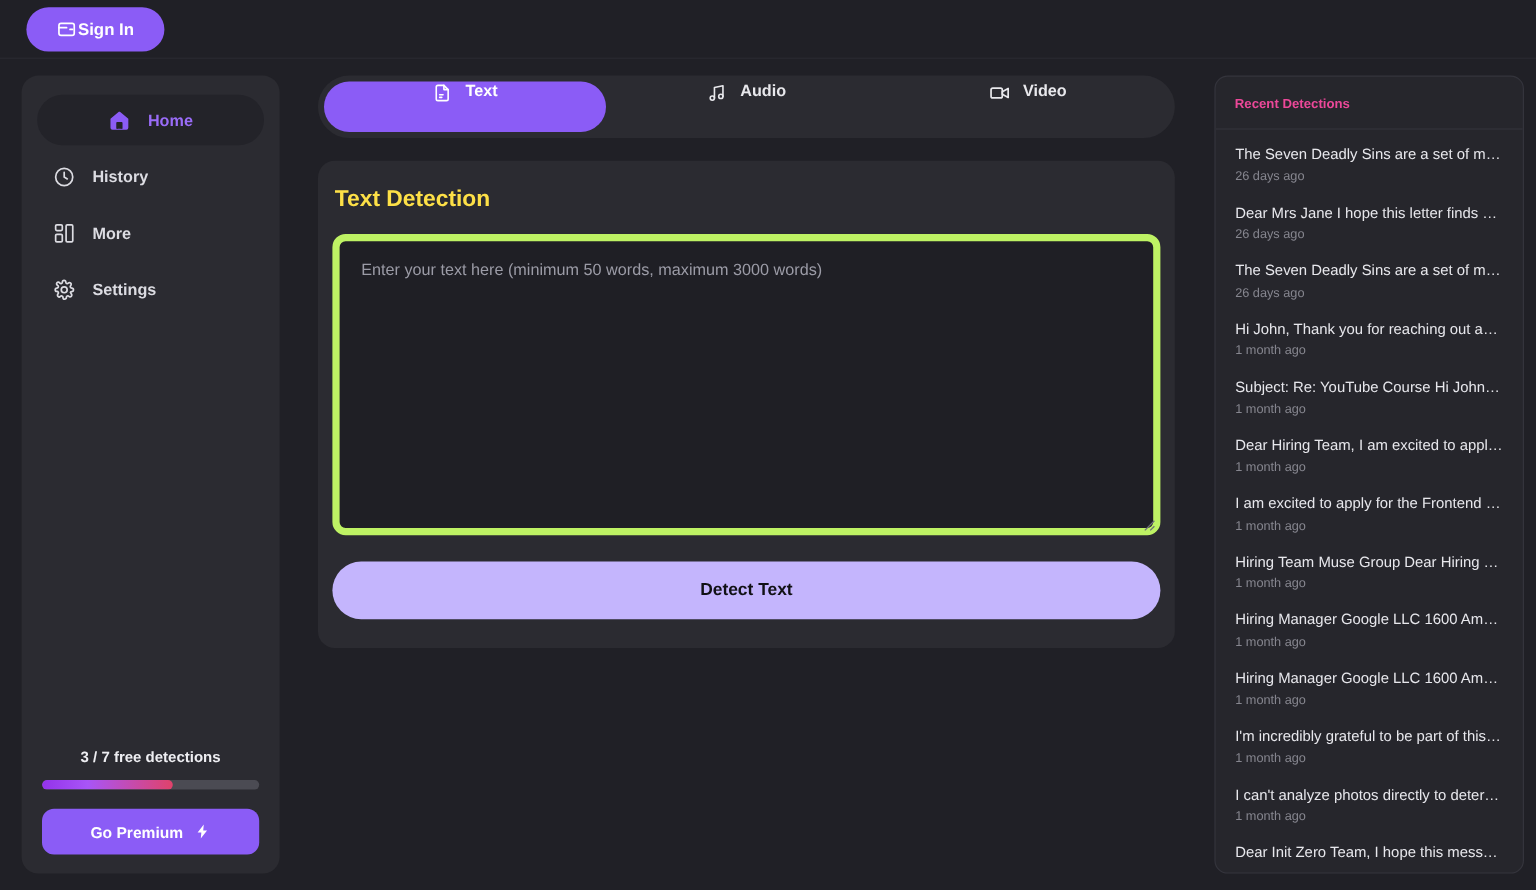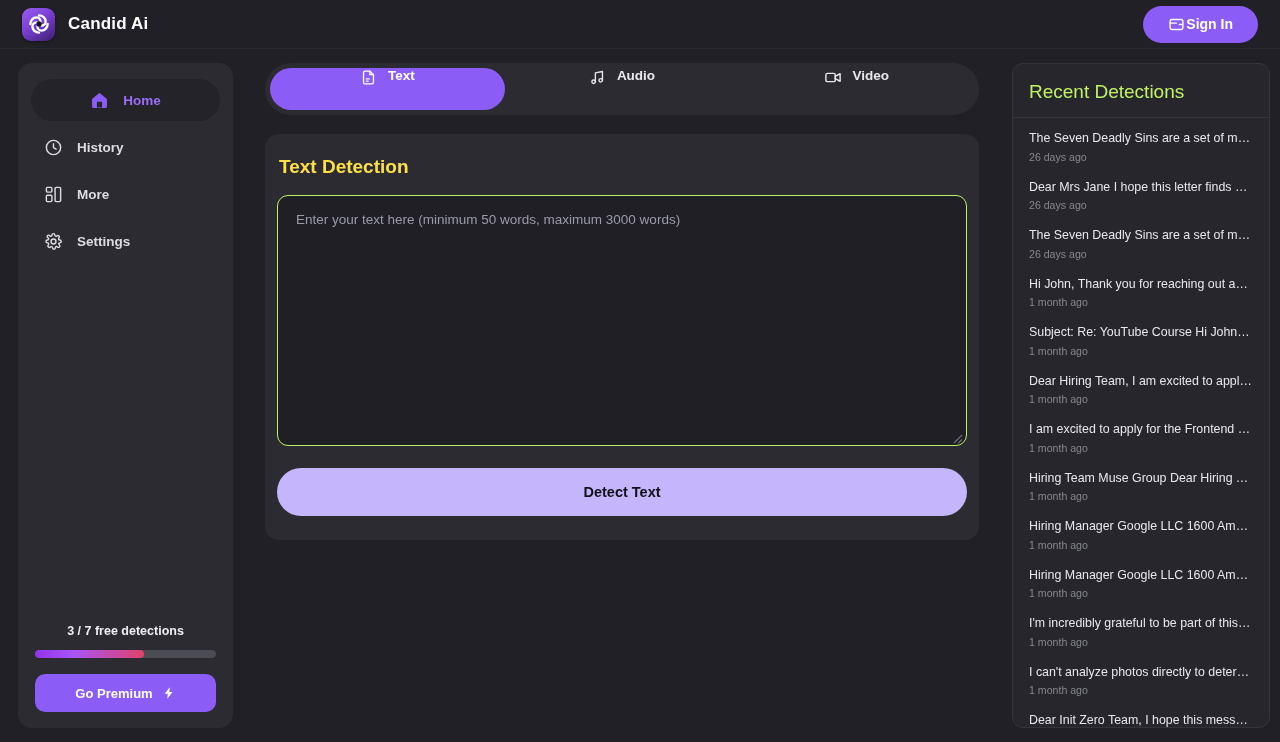--- a/index.html
+++ b/index.html
@@ -241,21 +241,21 @@
     color: #fde047;
     margin: 0 0 17px 2px;
   }
 
   .textarea-wrap { position: relative; }
 
   textarea.text-input {
     width: 100%;
     height: 251px;
     background: #1f1f25;
-    border: 1px solid #bef264;
+    border: 6px solid #bef264;
     border-radius: 11px;
     color: #e6e6ea;
     font-family: "Liberation Sans", sans-serif;
     font-size: 13.5px;
     padding: 16px 18px;
     resize: none;
     outline: none;
     display: block;
   }
 
@@ -292,23 +292,23 @@
     min-width: 258px;
     background: #26262c;
     border: 1px solid #34343c;
     border-radius: 11px;
     display: flex;
     flex-direction: column;
     overflow: hidden;
   }
 
   .recent-title {
-    font-size: 19px;
-    font-weight: normal;
-    color: #bef264;
+    font-size: 11px;
+    font-weight: bold;
+    color: #ec4899;
     padding: 17px 16px 14px 16px;
     border-bottom: 1px solid #33333b;
   }
 
   .recent-list {
     flex: 1;
     overflow-y: auto;
     padding: 4px 0 6px 0;
   }
 
@@ -335,32 +335,20 @@
     font-size: 10.6px;
     color: #86868f;
   }
 </style>
 </head>
 <body>
 
 <div class="app">
 
   <header class="header">
-    <div class="brand">
-      <span class="logo-mark">
-        <svg width="22" height="22" viewBox="0 0 24 24" aria-hidden="true">
-          <path d="M12 2.6c4 0 7.2 3 7.2 6.6 0 2.5-1.9 4.4-4.2 4.4-1.6 0-2.8-1-2.8-2.3" fill="none" stroke="#ffffff" stroke-width="2.6" stroke-linecap="round"></path>
-          <path d="M21.4 12c0 4-3 7.2-6.6 7.2-2.5 0-4.4-1.9-4.4-4.2 0-1.6 1-2.8 2.3-2.8" fill="none" stroke="#ffffff" stroke-width="2.6" stroke-linecap="round"></path>
-          <path d="M12 21.4c-4 0-7.2-3-7.2-6.6 0-2.5 1.9-4.4 4.2-4.4 1.6 0 2.8 1 2.8 2.3" fill="none" stroke="#ffffff" stroke-width="2.6" stroke-linecap="round"></path>
-          <path d="M2.6 12c0-4 3-7.2 6.6-7.2 2.5 0 4.4 1.9 4.4 4.2 0 1.6-1 2.8-2.3 2.8" fill="none" stroke="#ffffff" stroke-width="2.6" stroke-linecap="round"></path>
-          <circle cx="12" cy="12" r="2.9" fill="#17131f"></circle>
-        </svg>
-      </span>
-      <span class="brand-name">Candid Ai</span>
-    </div>
 
     <button class="signin-btn">
       <span style="display:flex">
         <svg width="17" height="17" viewBox="0 0 24 24" fill="none" stroke="#fff" stroke-width="2" stroke-linecap="round" stroke-linejoin="round" aria-hidden="true">
           <rect x="3" y="5" width="18" height="14" rx="2.5"></rect>
           <path d="M16 12h3"></path>
           <path d="M3 10h9"></path>
         </svg>
       </span>
       <span>Sign In</span>

